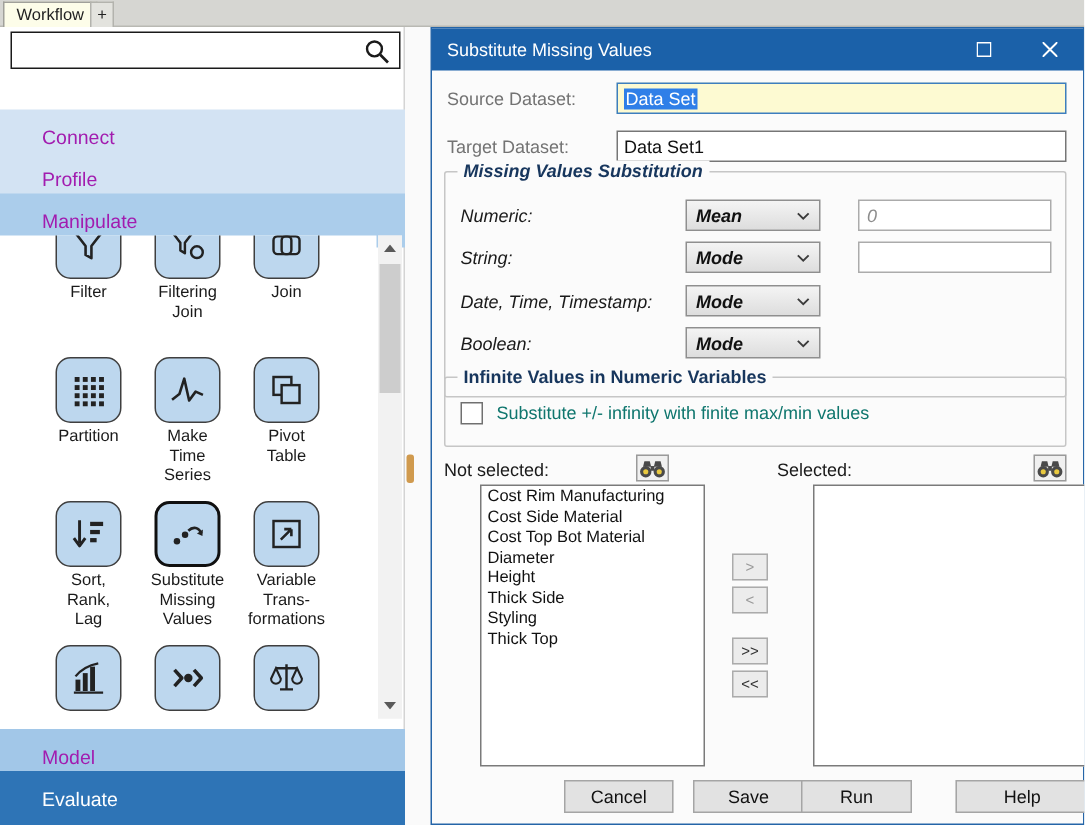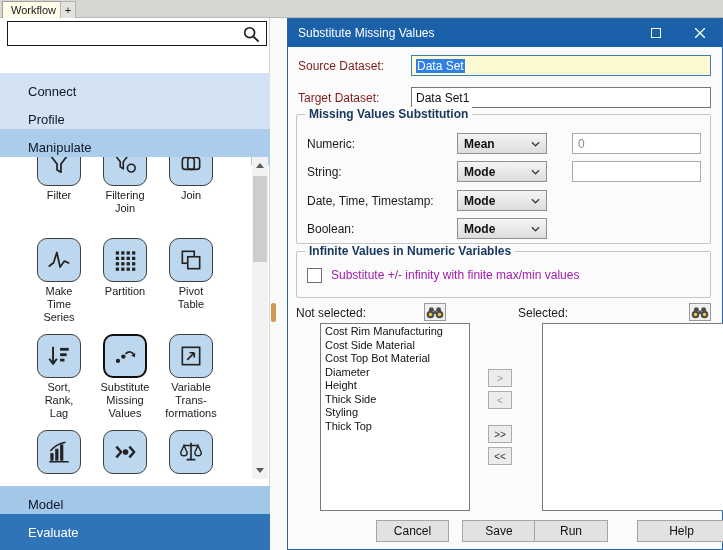--- a/index.html
+++ b/index.html
@@ -12,21 +12,21 @@
   
   .tabbar { position:absolute; left:0; top:0; width:723px; height:18px; background:#d6d6d2; border-bottom:1px solid #b9b9b3; }
   .tab { position:absolute; top:1px; height:17px; display:flex; align-items:center; font-size:11px; color:#222; }
   .tab-workflow { left:2px; padding:0 8px; background:#fdfde9; border:1px solid #a0a09a; border-bottom:none;align-items:center; }
   .tab-plus { left:60px; width:16px; justify-content:center; background:#e3e3de; border:1px solid #b3b3ad; border-bottom:none; }
   
   .left-panel { position:absolute; left:0; top:18px; width:270px; height:532px; background:#ffffff; border-right:1px solid #d4d4d4; }
   .search { position:absolute; left:7px; top:3px; width:260px; height:25px; background:#fff; border:1px solid #1a1a1a; display:flex; align-items:center; }
   .search-input { flex:1; height:100%; border:none; outline:none; font-size:12px; padding:0 6px; font-family:inherit; background:transparent; }
   .search-icon { width:30px; display:flex; align-items:center; justify-content:center; }
-  .acc { position:absolute; left:0; width:270px; height:36px; display:flex; align-items:center; padding-left:28px; font-size:13px; color:#0f172a; cursor:default; }
+  .acc { position:absolute; left:0; width:270px; height:36px; display:flex; align-items:center; padding-left:28px; font-size:13px; color:#a21caf; cursor:default; }
   .acc-light { background:#d3e3f3; }
   .acc-medium { background:#abcdeb; }
   .acc-model { background:#a2c7e8; }
   .acc-dark { background:#2e74b6; color:#ffffff; }
   #acc-connect { top:55px; }
   #acc-profile { top:83px; }
   #acc-manipulate { top:111px; }
   #acc-model { top:468px; }
   #acc-evaluate { top:496px; height:36px; }
   
@@ -43,35 +43,35 @@
   .vs-up { top:0; } .vs-down { bottom:0; }
   .vs-thumb { position:absolute; left:1px; top:19px; width:14px; height:86px; background:#cdcdcd; }
   
   .splitter { position:absolute; left:270px; top:18px; width:17px; height:532px; background:#fafafa; }
   .splitter-handle { position:absolute; left:1px; top:285px; width:5px; height:19px; background:#d09a4e; border-radius:2px; cursor:ew-resize; }
   
   .dialog { position:absolute; left:287px; top:18px; width:436px; height:532px; background:#fbfbfb; border:1px solid #2565a8; }
   .titlebar { position:absolute; left:0; top:0; right:0; height:28px; background:#1b61a9; display:flex; align-items:center; }
   .titlebar .title { font-size:12px; color:#ffffff; padding-left:10px; flex:1; }
   .tb-btn { width:44px; height:28px; display:flex; align-items:center; justify-content:center; cursor:pointer; }
-  .dlabel { position:absolute; font-size:12px; color:#7f1d1d; }
+  .dlabel { position:absolute; font-size:12px; color:#737373; }
   .field { position:absolute; height:21px; background:#ffffff; border:1px solid #767676; font-size:12px; color:#111; display:flex; align-items:center; padding-left:4px; }
   .field-source { left:123px; top:36px; width:300px; background:#fdfad2; border-color:#3d7ebf; }
   .sel-text { background:#2f7fe8; color:#fff; padding:0 1px; }
   .field-target { left:123px; top:68px; width:300px; }
   .group { position:absolute; left:8px; width:415px; border:1px solid #c6c6c6; border-radius:2px; }
-  #group-missing { top:95px; height:130px; }
+  #group-missing { top:95px; height:151px;font-style:italic; }
   #group-infinite { top:232px; height:47px; }
   .group-title { position:absolute; top:-8px; left:8px; background:#fbfbfb; padding:0 4px; font-size:12px; font-weight:bold; color:#17365d; }
   .grow-label { position:absolute; left:10px; height:21px; display:flex; align-items:center; font-size:12px; color:#1a1a1a; }
   .combo { position:absolute; left:160px; width:90px; height:21px; background:linear-gradient(#f4f4f4,#dddddd); border:1px solid #8f8f8f; display:flex; align-items:center; justify-content:space-between; padding:0 6px; font-size:12px; font-weight:bold; color:#111; cursor:pointer; }
   .extra-field { position:absolute; left:275px; width:129px; height:21px; background:#fff; border:1px solid #ababab; font-size:12px; color:#8c8c8c; display:flex; align-items:center; padding-left:5px; }
   .g-r0 { top:18px;text-align:right; } .g-r1 { top:46px; } .g-r2 { top:75px; } .g-r3 { top:103px; }
   .checkbox { position:absolute; left:10px; top:16px; width:15px; height:15px; background:#fff; border:1px solid #707070; cursor:pointer; }
-  .cb-label { position:absolute; left:34px; top:16px; font-size:12px; color:#a21caf; }
+  .cb-label { position:absolute; left:34px; top:16px; font-size:12px; color:#0f766e; }
   .list-header { position:absolute; top:287px; font-size:12px; color:#1a1a1a; }
   .binoc-btn { position:absolute; top:284px; width:22px; height:18px; background:#f0f0f0; border:1px solid #9a9a9a; display:flex; align-items:center; justify-content:center; cursor:pointer; }
   .listbox { position:absolute; top:304px; height:188px; background:#ffffff; border:1px solid #7a7a7a; overflow:hidden; padding-top:1px;margin-left:24px; }
   .list-item { font-size:11px; line-height:13.5px; padding:0 4px; color:#111; white-space:nowrap; cursor:default; }
   .xfer { position:absolute; left:200px; width:24px; height:18px; background:#ececec; border:1px solid #ababab; font-size:10px; display:flex; align-items:center; justify-content:center; }
   .xfer.dis { color:#9a9a9a; }
   .xfer.en { color:#333; }
   .btn { position:absolute; top:501px; height:22px; background:#e2e2e2; border:1px solid #a5a5a5; font-size:12px; color:#111; display:flex; align-items:center; justify-content:center; cursor:pointer; }
   #btn-cancel { left:88px; width:73px; }
   #btn-save { left:174px; width:74px; }
@@ -141,30 +141,20 @@
               <svg width="26" height="26" viewBox="0 0 24 24">
                   <rect x="4" y="6" width="11" height="11" rx="2.5" fill="none" stroke="#222" stroke-width="1.5"></rect>
                   <rect x="9" y="6" width="11" height="11" rx="2.5" fill="none" stroke="#222" stroke-width="1.5"></rect>
                 </svg>
             </div>
             <div class="tool-label">Join</div>
           </div>
         </div>
 
         <div class="tool-row">
-          <div class="tool">
-            <div class="tool-icon">
-              <svg width="26" height="26" viewBox="0 0 24 24">
-                  <polyline points="2.5,18 7,14.5 10,5 13,18.5 17,13 21.5,15" fill="none" stroke="#222" stroke-width="1.6" stroke-linejoin="round"></polyline>
-                </svg>
-            </div>
-            <div class="tool-label">Make
-Time
-Series</div>
-          </div>
           <div class="tool">
             <div class="tool-icon">
               <svg width="26" height="26" viewBox="0 0 24 24">
                   <g fill="#222">
                 <rect x="3.5" y="4" width="3" height="3"></rect>
                     <rect x="8.5" y="4" width="3" height="3"></rect>
                     <rect x="13.5" y="4" width="3" height="3"></rect>
                     <rect x="18.5" y="4" width="3" height="3"></rect>
                 <rect x="3.5" y="9" width="3" height="3"></rect>
                     <rect x="8.5" y="9" width="3" height="3"></rect>
@@ -179,20 +169,30 @@
                     <rect x="13.5" y="19" width="3" height="3"></rect>
                     <rect x="18.5" y="19" width="3" height="3"></rect>
               </g>
                 </svg>
             </div>
             <div class="tool-label">Partition</div>
           </div>
           <div class="tool">
             <div class="tool-icon">
               <svg width="26" height="26" viewBox="0 0 24 24">
+                  <polyline points="2.5,18 7,14.5 10,5 13,18.5 17,13 21.5,15" fill="none" stroke="#222" stroke-width="1.6" stroke-linejoin="round"></polyline>
+                </svg>
+            </div>
+            <div class="tool-label">Make
+Time
+Series</div>
+          </div>
+          <div class="tool">
+            <div class="tool-icon">
+              <svg width="26" height="26" viewBox="0 0 24 24">
                   <rect x="4" y="4" width="11" height="11" fill="none" stroke="#222" stroke-width="1.5"></rect>
                   <rect x="9" y="9" width="11" height="11" fill="#bdd7ee" stroke="#222" stroke-width="1.5"></rect>
                 </svg>
             </div>
             <div class="tool-label">Pivot
 Table</div>
           </div>
         </div>
 
         <div class="tool-row">

